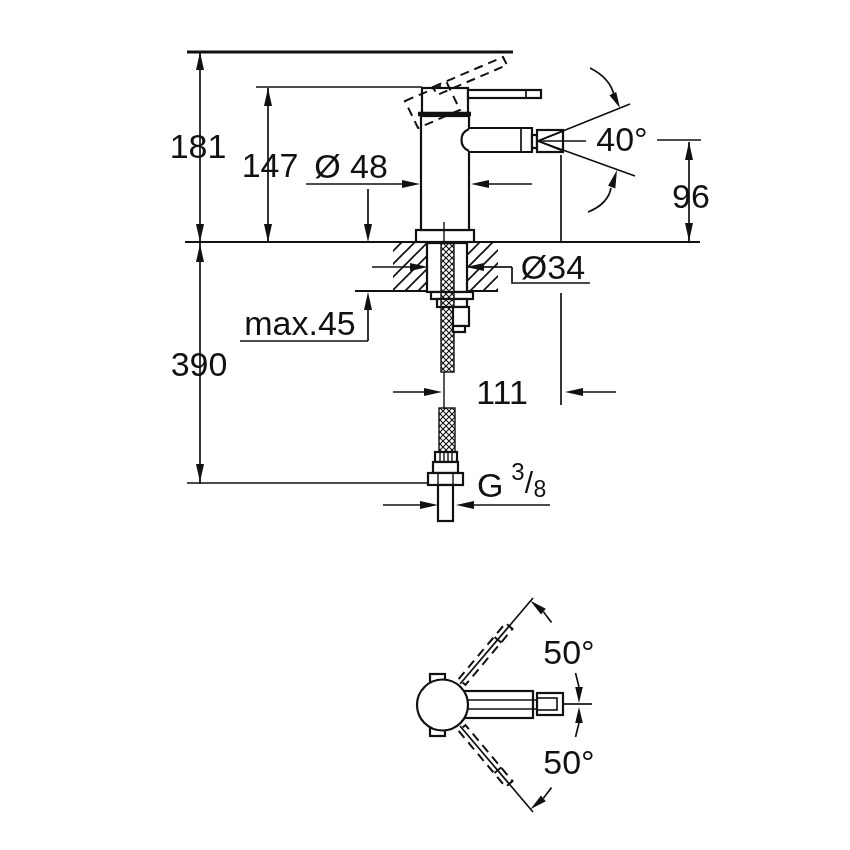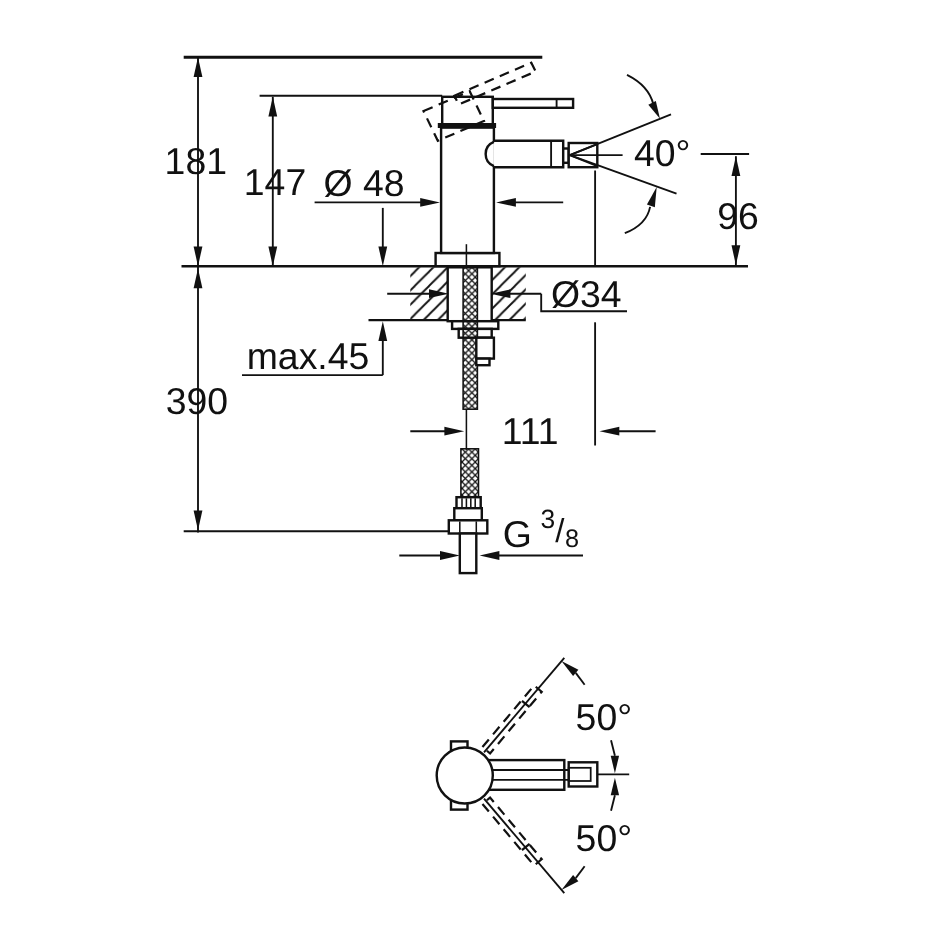--- a/index.html
+++ b/index.html
@@ -1,19 +1,20 @@
 <!DOCTYPE html>
 <html><head>
 <meta charset="utf-8">
 <style>
   html, body { margin: 0; padding: 0; background: #ffffff; }
   .page {
     width: 696px; height: 850px; position: relative;
     background: #ffffff; overflow: hidden;
     font-family: "Liberation Sans", sans-serif;
+    margin-left: 20px;
   }
   svg { display: block; }
   svg text {
     font-family: "Liberation Sans", sans-serif;
     fill: #111111;
   }
   .dim-text  { font-size: 34px; }
   .dim-sup   { font-size: 24px; }
   .dim-slash { font-size: 30px; }
   .dim-sub   { font-size: 23px; }

